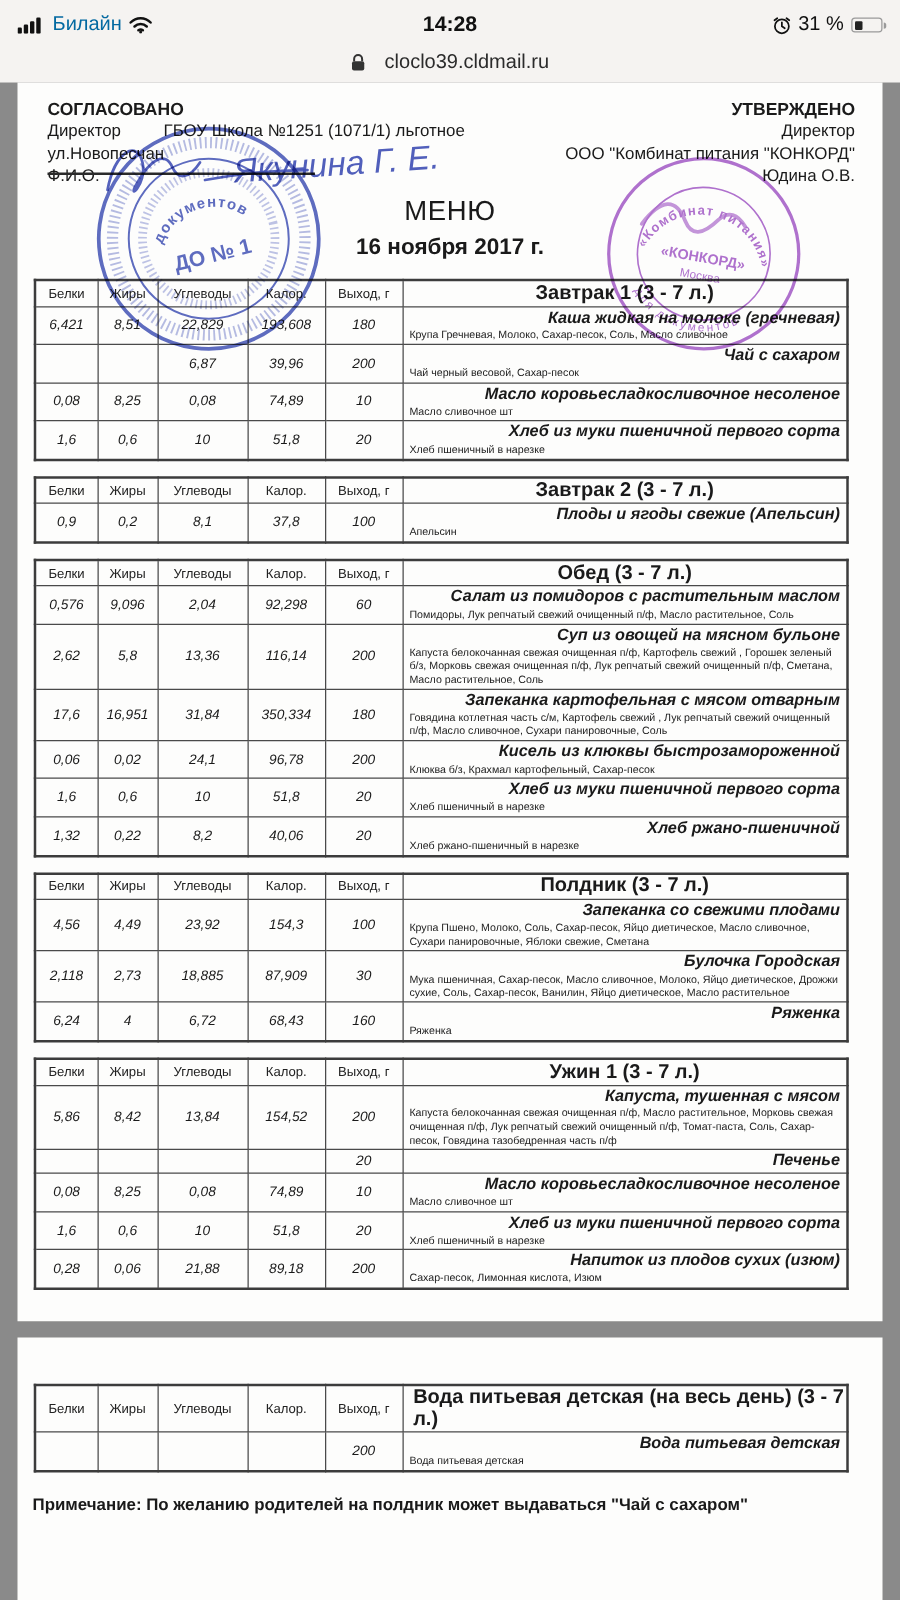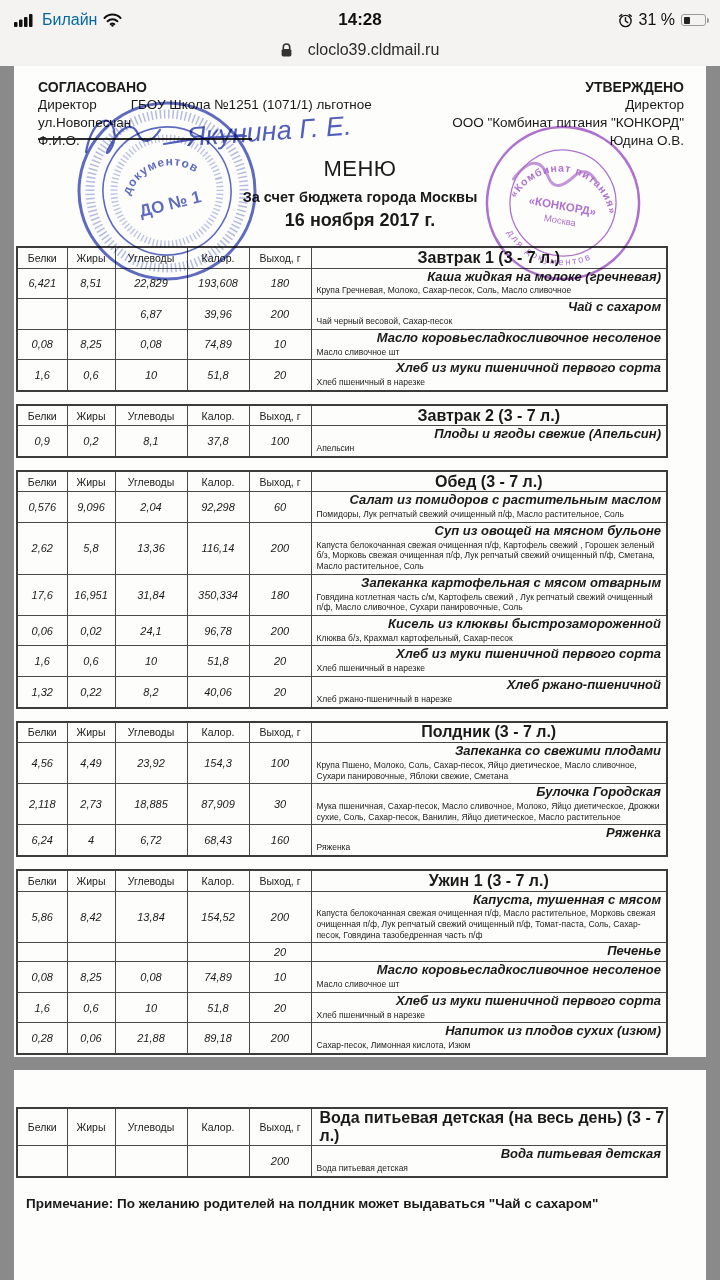--- a/index.html
+++ b/index.html
@@ -35,21 +35,21 @@
 
   .stamp { position:absolute; mix-blend-mode:multiply; }
   .stamp-left { left:60px; top:32px; transform:rotate(-14deg); opacity:.85; }
   .stamp-right { left:468px; top:56px; transform:rotate(10deg); opacity:.8; }
 
   .title-block { text-align:center; margin-top:8px; }
   .title-l1 { font-weight:normal; font-size:22px; letter-spacing:.5px; }
   .title-l2 { font-weight:bold; font-size:14.5px; margin-top:7px; }
   .title-l3 { font-weight:bold; font-size:18px; margin-top:5px; }
 
-  .tables-wrap { margin-top:15px; padding-left:2px; }
+  .tables-wrap { margin-top:15px; padding-left:13px; }
   .menu-table { border-collapse:collapse; width:650px; margin-bottom:12px; table-layout:fixed; border:2px solid #3c3c3c; }
   .menu-table td { border:1px solid #4a4a4a; vertical-align:middle; }
   .col-head { height:21px; font-size:10.5px; text-align:center; padding:1px 1px; color:#222; }
   .table-title { font-weight:bold; font-size:16px; text-align:center; }
   .table-title.left { text-align:left; padding-left:8px; }
   .val { font-size:11px; font-style:italic; text-align:center; color:#1a1a1a; }
   .dish-cell { padding:1px 5px 2px 5px; vertical-align:top; }
   .dish-name { font-weight:bold; font-style:italic; font-size:13px; text-align:right; line-height:1.15; }
   .ingredients { font-size:8.5px; line-height:1.25; color:#222; text-align:left; margin-top:1px; }
 
@@ -158,21 +158,20 @@
     <text x="81" y="88" font-size="11.5" font-weight="bold" text-anchor="middle" fill="#9d4fc4">«КОНКОРД»</text>
     <text x="81" y="102" font-size="9.5" text-anchor="middle" fill="#9d4fc4">Москва</text>
     <text font-size="9.5" fill="#9d4fc4" letter-spacing="2">
       <textPath href="#arcBotR" startOffset="22%">для документов</textPath>
     </text>
     <path d="M28,66 q18,-34 34,-8 q10,16 26,-6 q10,-12 22,2" fill="none" stroke="#9d4fc4" stroke-width="3" opacity="0.75" stroke-linecap="round"></path>
   </svg>
 
   <div class="title-block">
     <div class="title-l1">МЕНЮ</div>
-    <div class="title-l2">За счет бюджета города Москвы</div>
     <div class="title-l3">16 ноября 2017 г.</div>
   </div>
 
   <div class="tables-wrap">
       <table class="menu-table">
         <colgroup>
           <col style="width: 50px;">
           <col style="width: 48px;">
           <col style="width: 72px;">
           <col style="width: 62px;">

